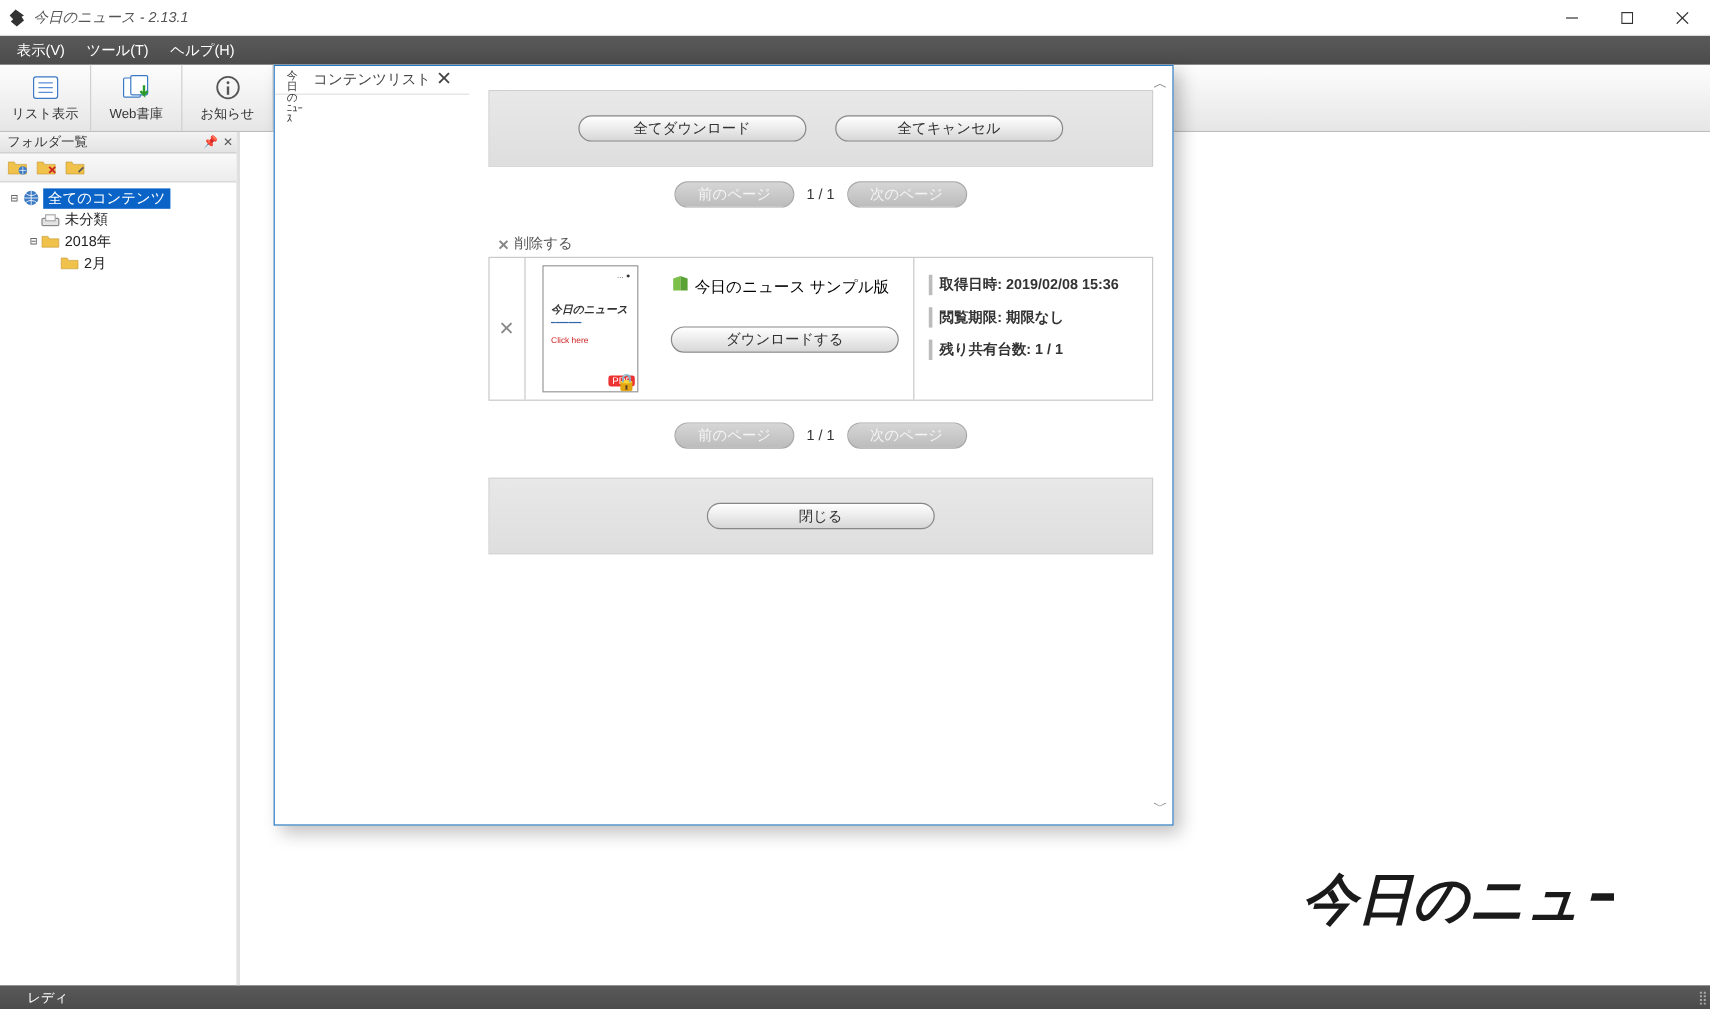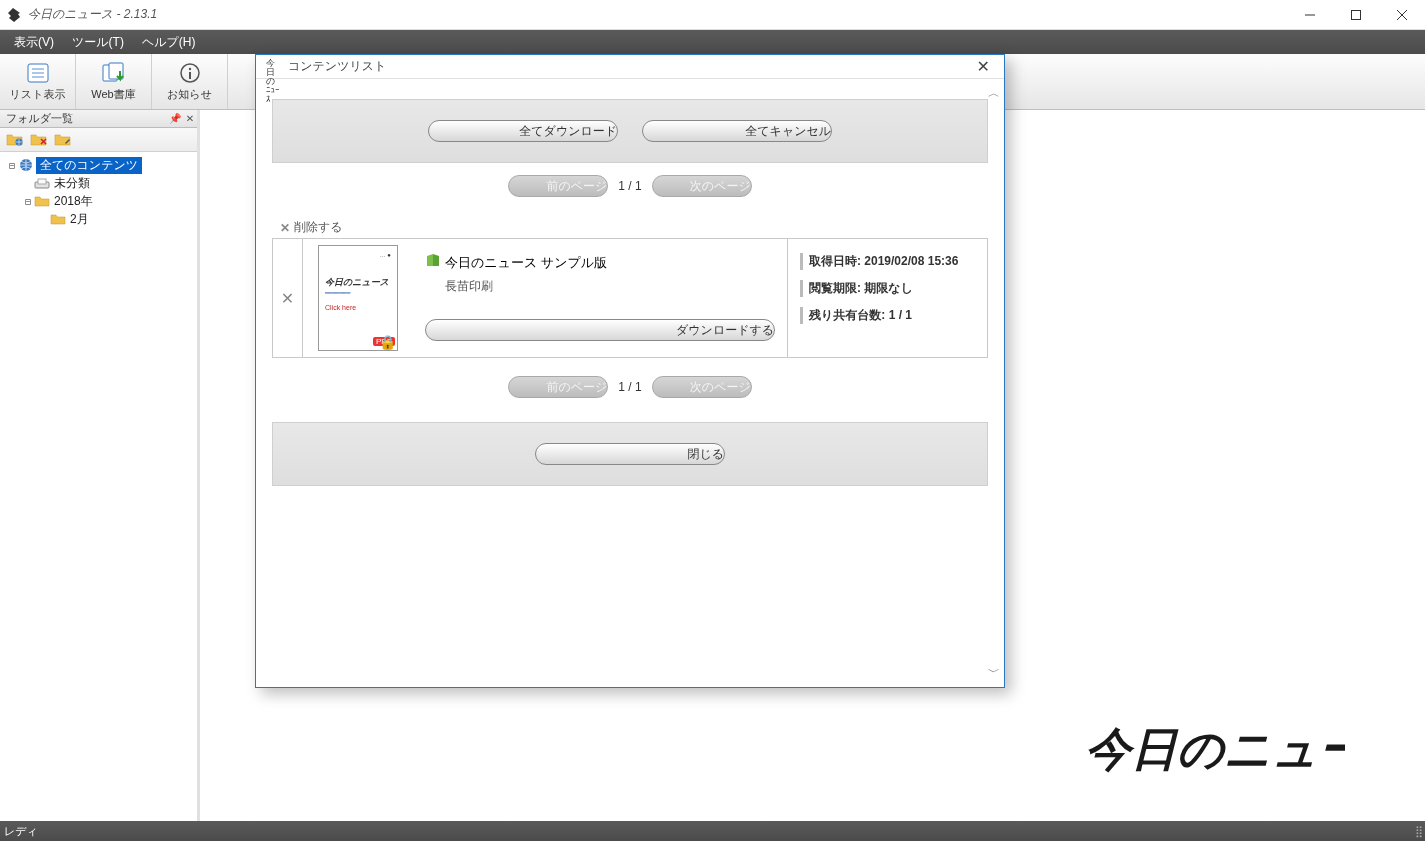--- a/index.html
+++ b/index.html
@@ -33,31 +33,31 @@
 .tree-row .expander { width: 12px; text-align: center; color: #666; font-size: 10px; font-family: monospace; }
 .tree-row .indent { width: 16px; }
 .tree-row .icon { width: 16px; height: 14px; display: flex; align-items: center; justify-content: center; margin-right: 2px; }
 .tree-row.selected .label { background: #0a64c8; color: #fff; padding: 0 4px; font-family: Liberation Serif, serif; }
 .tree-row .label { padding: 0 2px; }
 
 .content { flex:1; background: #fff; position: relative; }
 .watermark { position: absolute; right: 80px; bottom: 38px; width: 260px; }
 
 
-.dialog { position: absolute; left: 228px; top: 54px; width: 750px; height: 634px; background: #fff; border: 1px solid #2a78c0; box-shadow: 6px 6px 14px rgba(0,0,0,.25); display: flex; flex-direction: column; margin-left: 27px; }
+.dialog { position: absolute; left: 228px; top: 54px; width: 750px; height: 634px; background: #fff; border: 1px solid #2a78c0; box-shadow: 6px 6px 14px rgba(0,0,0,.25); display: flex; flex-direction: row; }
 .dialog-title { height: 24px; display: flex; align-items: center; padding: 0 10px; border-bottom: 1px solid #e0e0e0; font-size: 12px; color: #444; }
 .dialog-title .d-icon { width: 16px; height: 16px; margin-right: 6px; font-size: 9px; color: #333; line-height: 1; }
 .dialog-title .spacer { flex:1; }
 .dialog-title .close-btn { font-size: 16px; color: #444; cursor: pointer; padding: 0 4px; line-height: 1; }
 .dialog-body { flex:1; overflow: hidden; padding: 20px 16px 16px; position: relative; }
 .dialog-scroll { position: absolute; right: 2px; top: 6px; width: 14px; color: #7a7a7a; font-size: 12px; }
 
 .panel { background: linear-gradient(#e8e8e8,#dedede); border: 1px solid #cfcfcf; padding: 20px 0; display: flex; justify-content: center; gap: 24px; }
 .panel-bottom { margin-top: 24px; }
-.pill-btn { min-width: 196px; height: 22px; border: 1px solid #888; border-radius: 11px; background: linear-gradient(#fff,#d7d7d7); font-size: 12px; color: #333; display: flex; align-items: center; justify-content: flex-end; cursor: pointer; }
+.pill-btn { min-width: 196px; height: 22px; border: 1px solid #888; border-radius: 11px; background: linear-gradient(#fff,#d7d7d7); font-size: 12px; color: #333; display: flex; align-items: center; justify-content: center; cursor: pointer; }
 .pill-btn.wide { min-width: 190px; }
 .pill-btn.disabled { background: linear-gradient(#d6d6d6,#bcbcbc); color: #f4f4f4; border-color: #a9a9a9; cursor: default; }
 .pill-btn.small { min-width: 100px; }
 .pill-btn.item-dl { min-width: 190px; }
 
 .filter-row { margin-top: 26px; display: flex; align-items: center; justify-content: center; gap: 6px; font-size: 12px; color: #333; }
 .filter-row select { font-size: 12px; height: 20px; border: 1px solid #767676; }
 
 .pager { margin-top: 12px; display: flex; align-items: center; justify-content: center; gap: 10px; font-size: 12px; color: #333; }
 
@@ -69,21 +69,21 @@
 .item .thumb-col { width: 110px; display:flex; align-items:center; justify-content:center; padding:6px; }
 .item .thumb { width: 80px; height: 106px; border:1px solid #999; background:#fff; position:relative; overflow:hidden; padding:6px; font-size:7px; color:#333; }
 .item .thumb .pdf-badge { position:absolute; right:2px; bottom:4px; background:#e33; color:#fff; font-size:8px; padding:0 3px; border-radius:2px; }
 .item .thumb .lock { position:absolute; right:0; bottom:0; font-size:14px; }
 .item .details-col { flex:1; padding:14px 12px; display:flex; flex-direction:column; gap:6px; font-size:12px; }
 .item .details-col .title { display:flex; align-items:center; gap:4px; font-size:13px; }
 .item .details-col .publisher { color:#555; padding-left: 20px; }
 .item .meta-col { width:200px; border-left:1px solid #c9c9c9; padding:14px 12px; font-size:12px; color:#333; display:flex; flex-direction:column; gap:10px; }
 .item .meta-col .m-row { border-left: 3px solid #bbb; padding-left: 6px; font-weight: bold; }
 
-.statusbar { height: 20px; background: linear-gradient(#5a5a5a,#4b4b4b); color:#fff; font-size:11px; display:flex; align-items:center; padding-left:4px;text-align:right; }
+.statusbar { height: 20px; background: linear-gradient(#5a5a5a,#4b4b4b); color:#fff; font-size:11px; display:flex; align-items:center; padding-left:23px;text-align:right; }
 .statusbar .grip { margin-left:auto; padding-right:4px; letter-spacing:-2px; color:#aaa; }
 
 .folder-svg { fill:#f0c24b; stroke:#c2952e; stroke-width:.5; }
 .folder-globe svg { display:block; }
 </style>
 </head>
 <body>
 
 <div class="titlebar">
   <svg class="app-icon" viewBox="0 0 16 16">
@@ -274,21 +274,20 @@
         </div>
       </div>
       <div class="details-col">
         <div class="title">
           <span><svg width="16" height="16">
                 <path d="M2 13 L2 3 L8 1 L8 13 Z" fill="#7cc04a"></path>
                 <path d="M8 13 L8 1 L14 3 L14 13 Z" fill="#5aa236"></path>
               </svg></span>
           <span>今日のニュース サンプル版</span>
         </div>
-        <div class="publisher">長苗印刷</div>
         <div style="margin-top:18px">
           <div class="pill-btn item-dl">
               <span>ダウンロードする</span>
             </div>
         </div>
       </div>
       <div class="meta-col">
         <div class="m-row"><span>取得日時:</span> <span>2019/02/08 15:36</span></div>
         <div class="m-row"><span>閲覧期限:</span> <span>期限なし</span></div>
         <div class="m-row"><span>残り共有台数:</span> <span>1 / 1</span></div>

